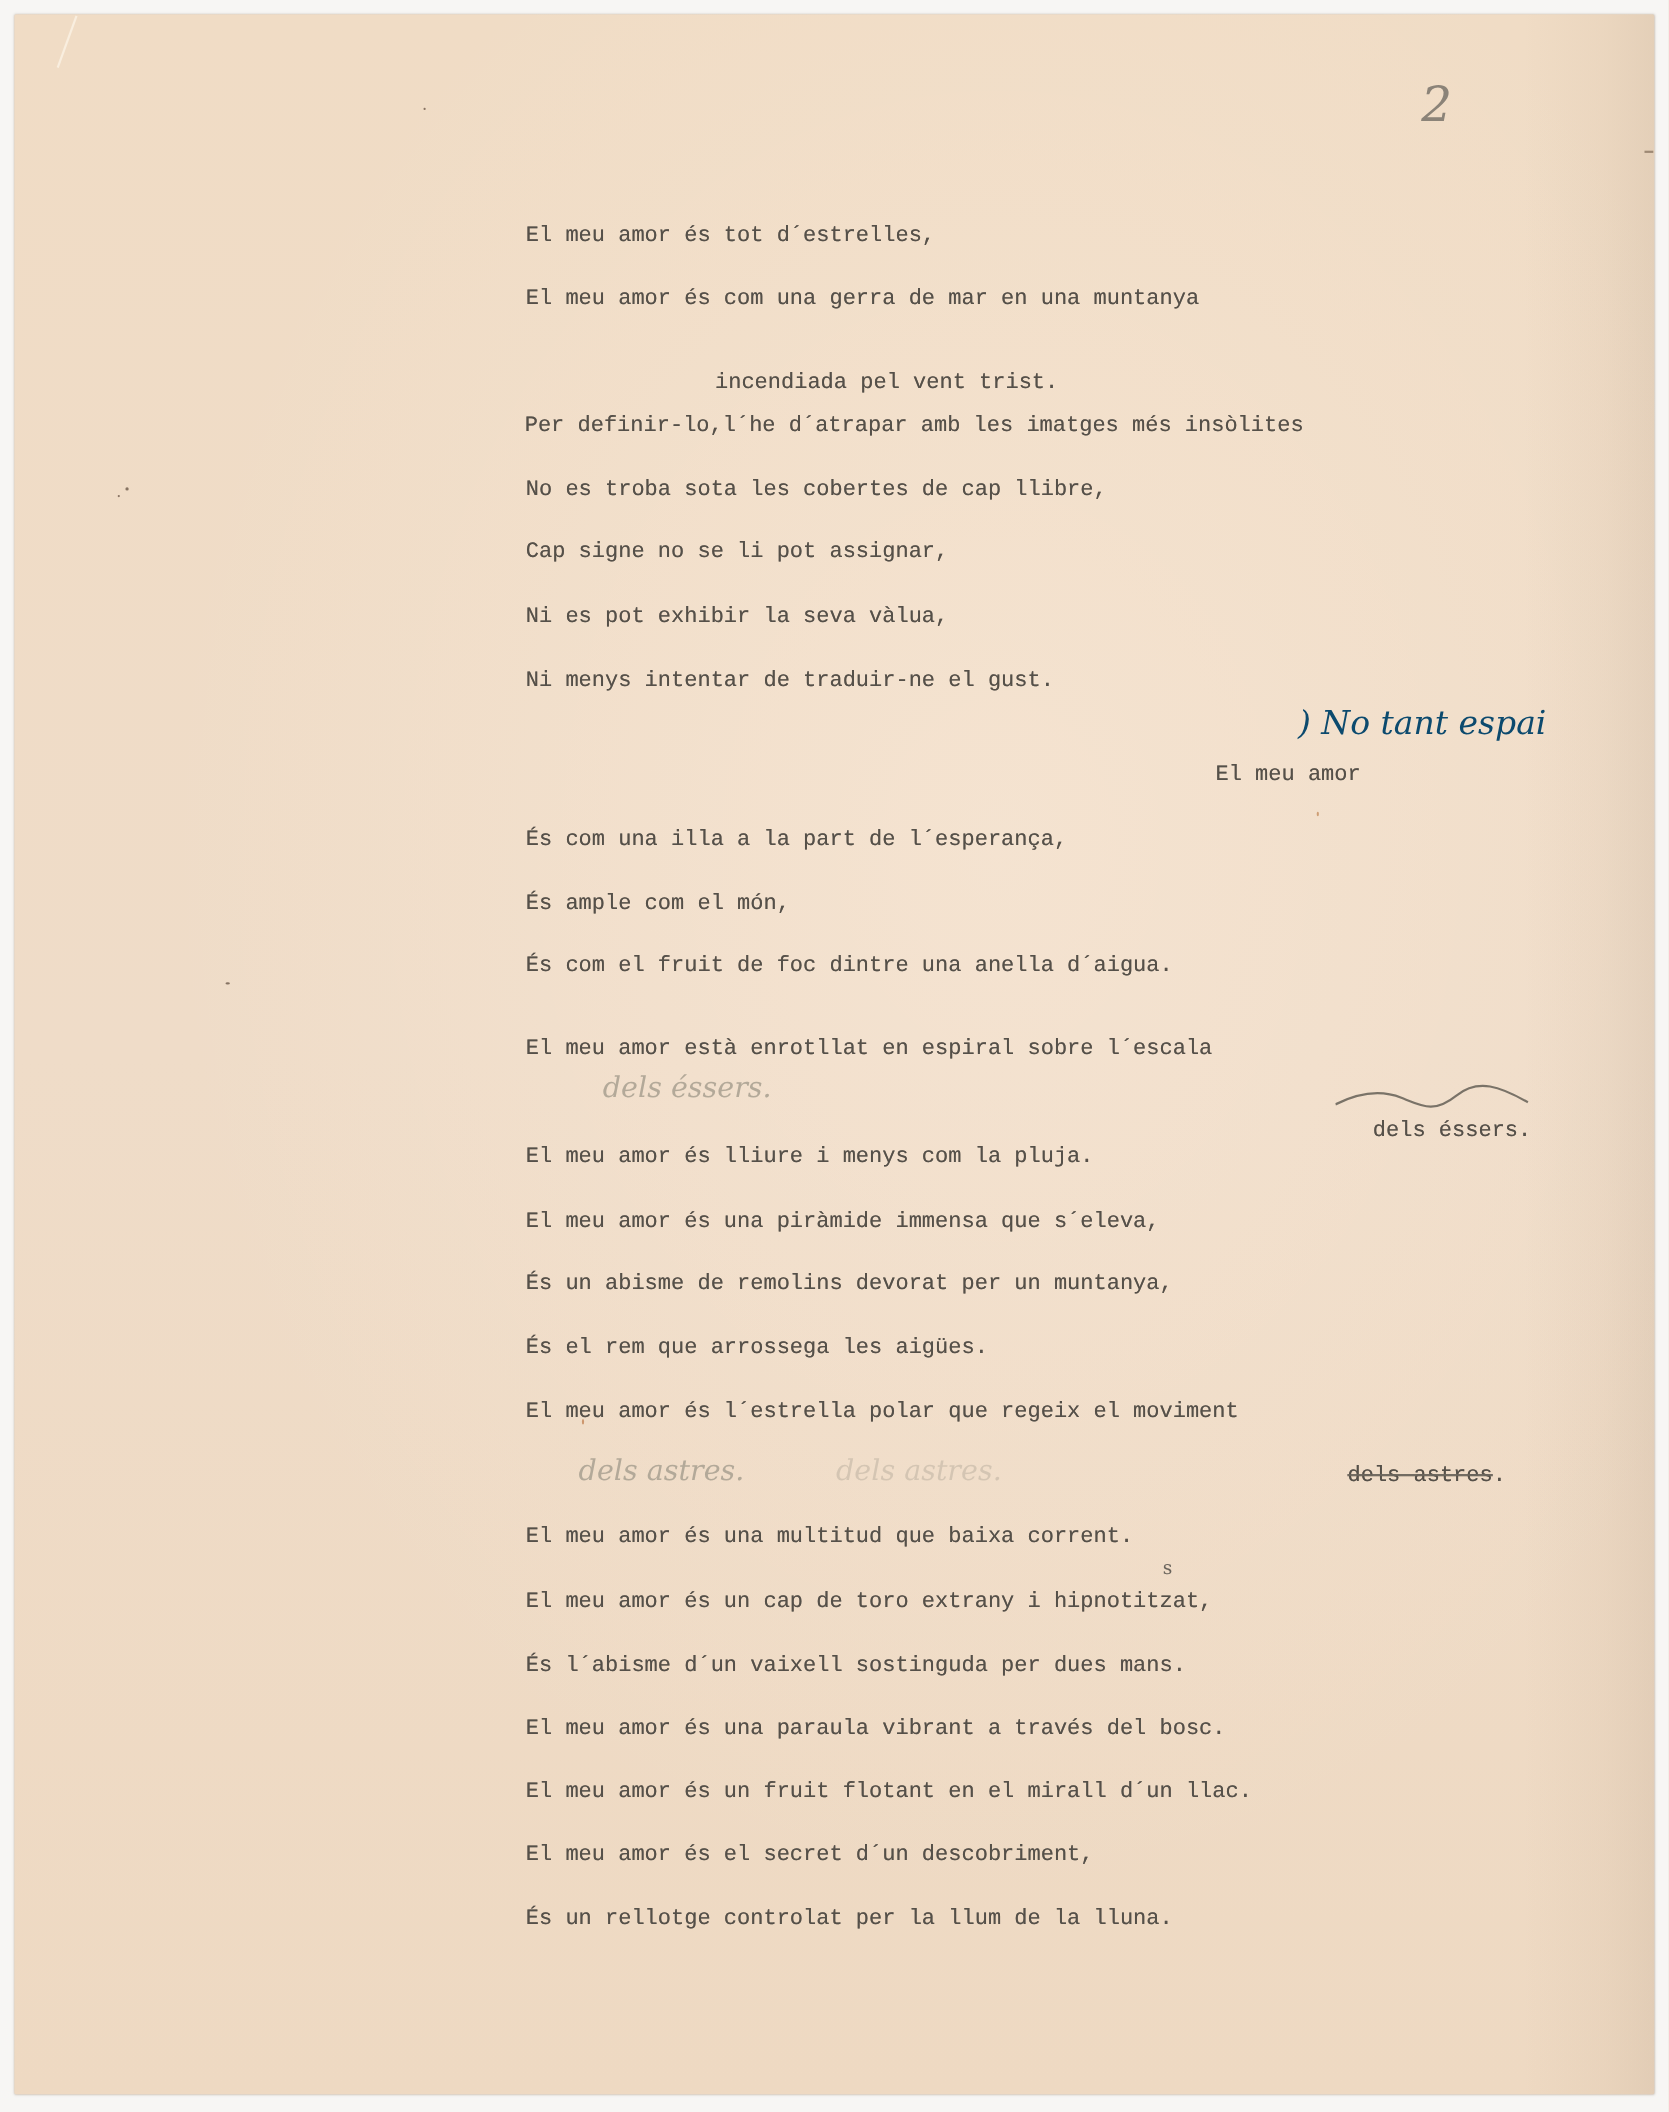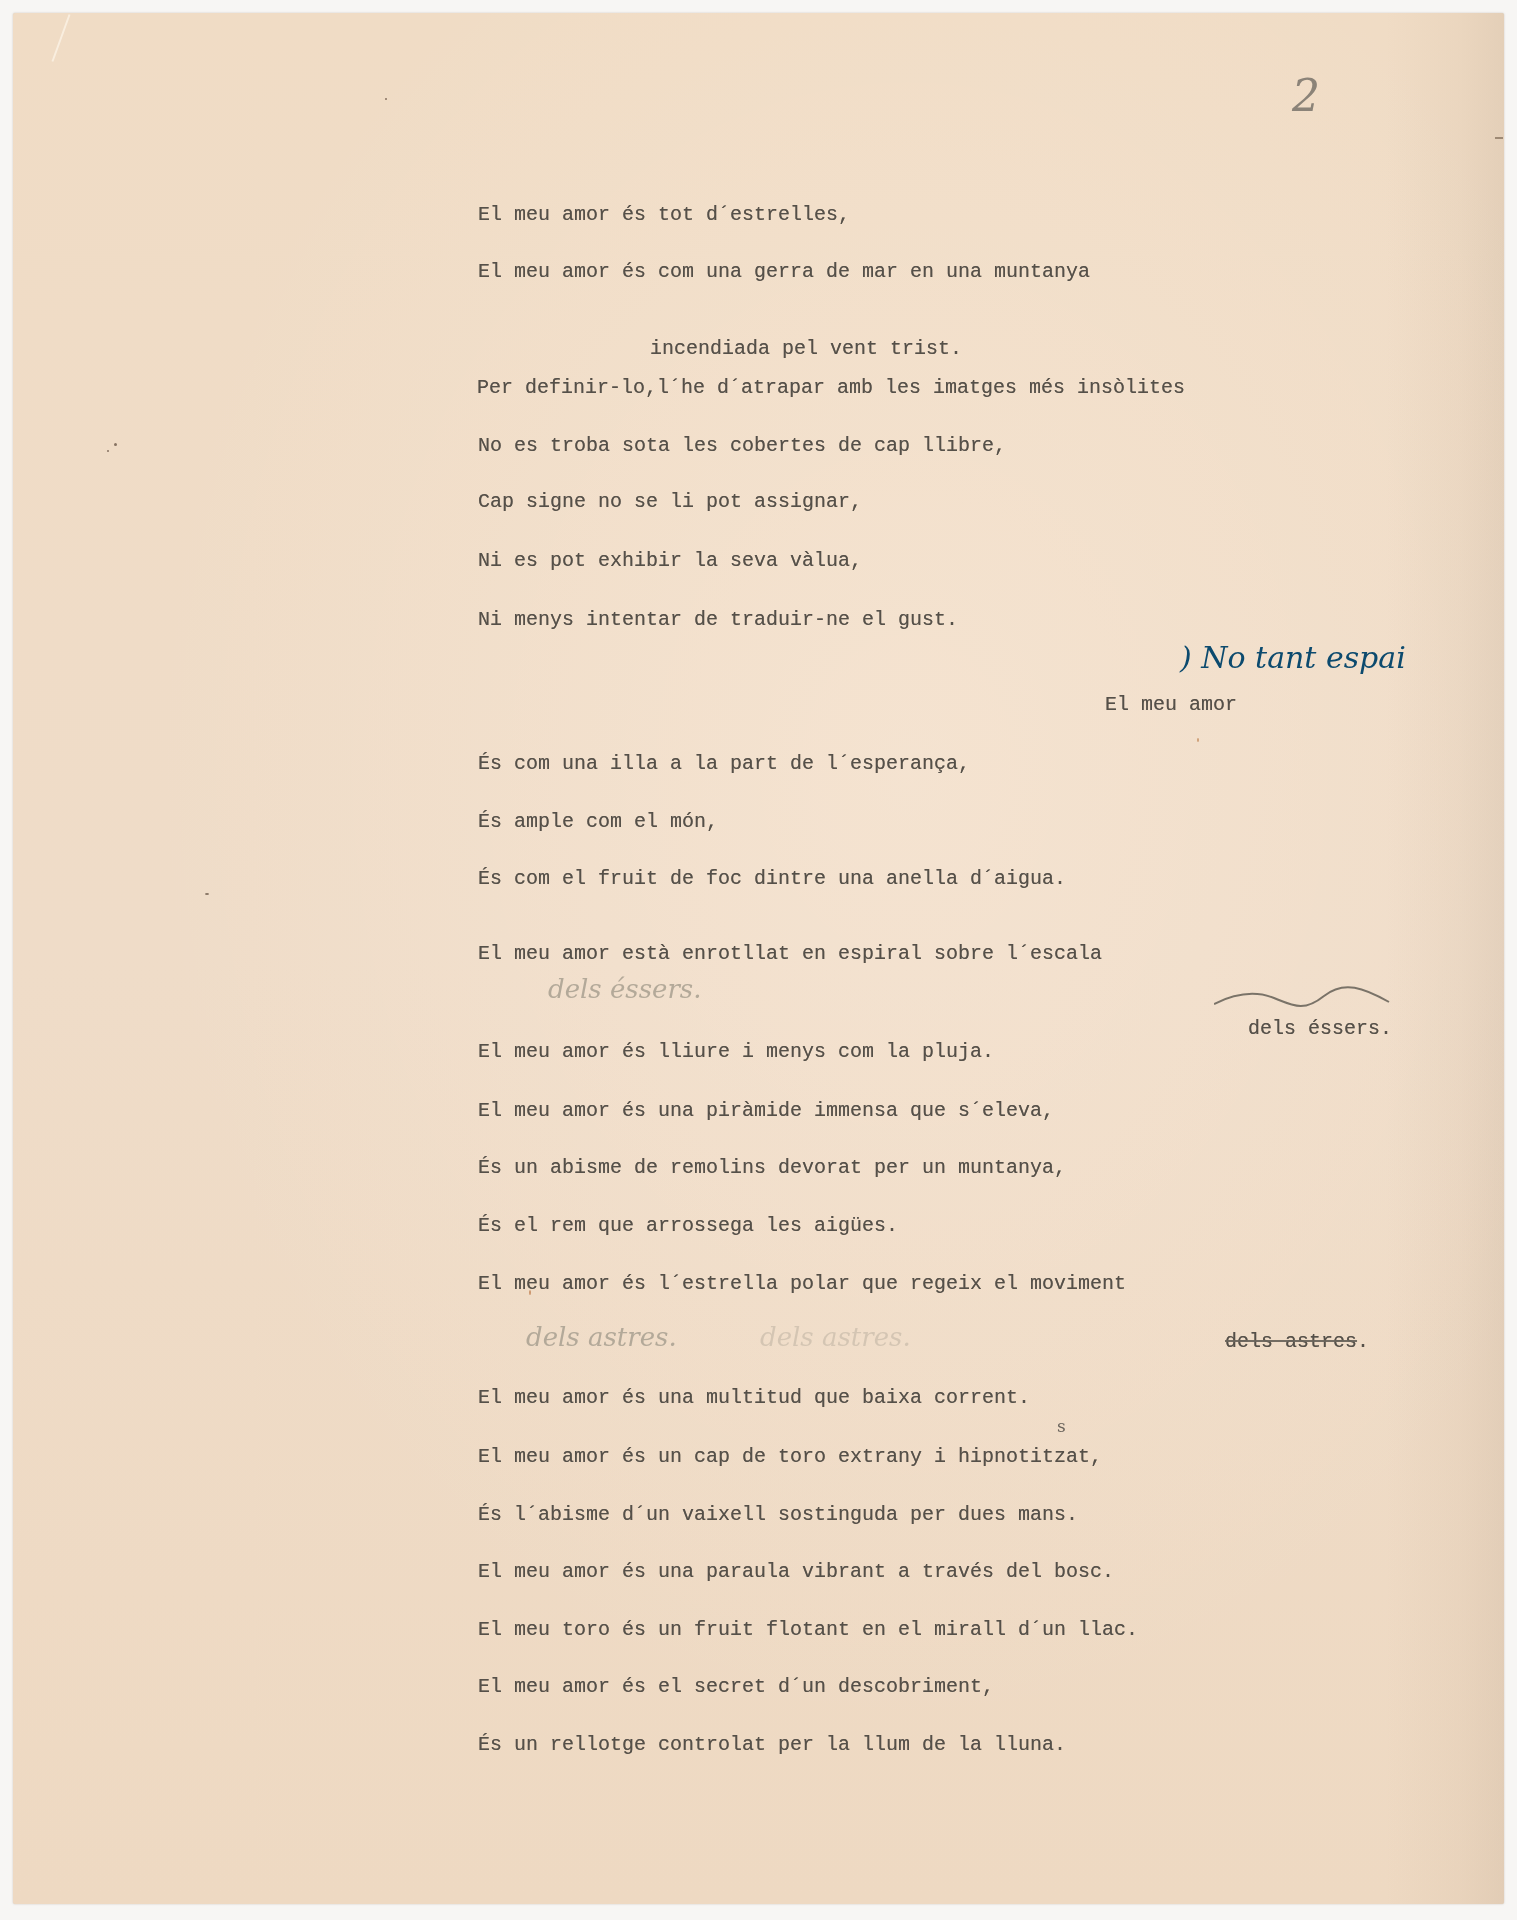--- a/index.html
+++ b/index.html
@@ -120,15 +120,15 @@
 
 <div class="hand faint" style="left:526px;top:1322px;font-size:26px;">dels astres.</div>
 <div class="hand faint" style="left:760px;top:1322px;font-size:26px;opacity:0.45;">dels astres.</div>
 <div class="line" style="left:1225px;top:1325px;"><span class="strike">dels astres</span><span>.</span></div>
 
 <div class="line" style="left:478px;top:1381px;">El meu amor és una multitud que baixa corrent.</div>
 <div class="corr-s" style="left:1057px;top:1416px;">s</div>
 <div class="line" style="left:478px;top:1440px;">El meu amor és un cap de toro extrany i hipnotitzat,</div>
 <div class="line" style="left:478px;top:1498px;">És l´abisme d´un vaixell sostinguda per dues mans.</div>
 <div class="line" style="left:478px;top:1555px;">El meu amor és una paraula vibrant a través del bosc.</div>
-<div class="line" style="left:478px;top:1613px;">El meu toro és un fruit flotant en el mirall d´un llac.</div>
+<div class="line" style="left:478px;top:1613px;">El meu amor és un fruit flotant en el mirall d´un llac.</div>
 <div class="line" style="left:478px;top:1670px;">El meu amor és el secret d´un descobriment,</div>
 <div class="line" style="left:478px;top:1728px;">És un rellotge controlat per la llum de la lluna.</div>
 
 </body></html>

